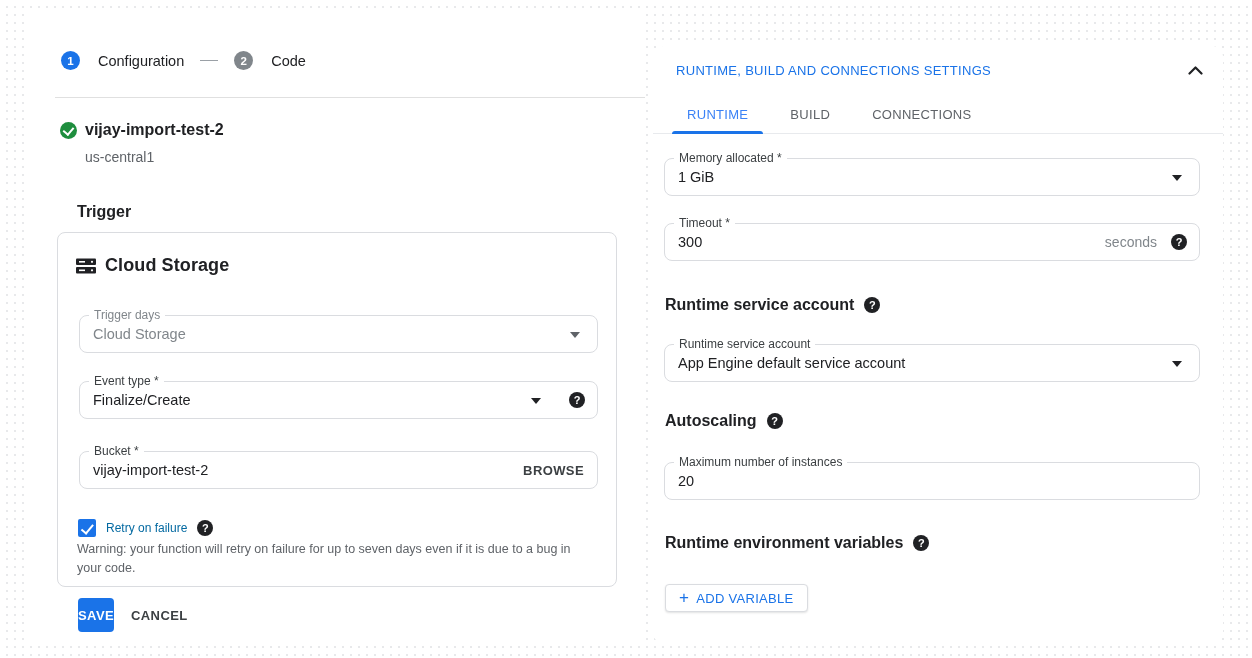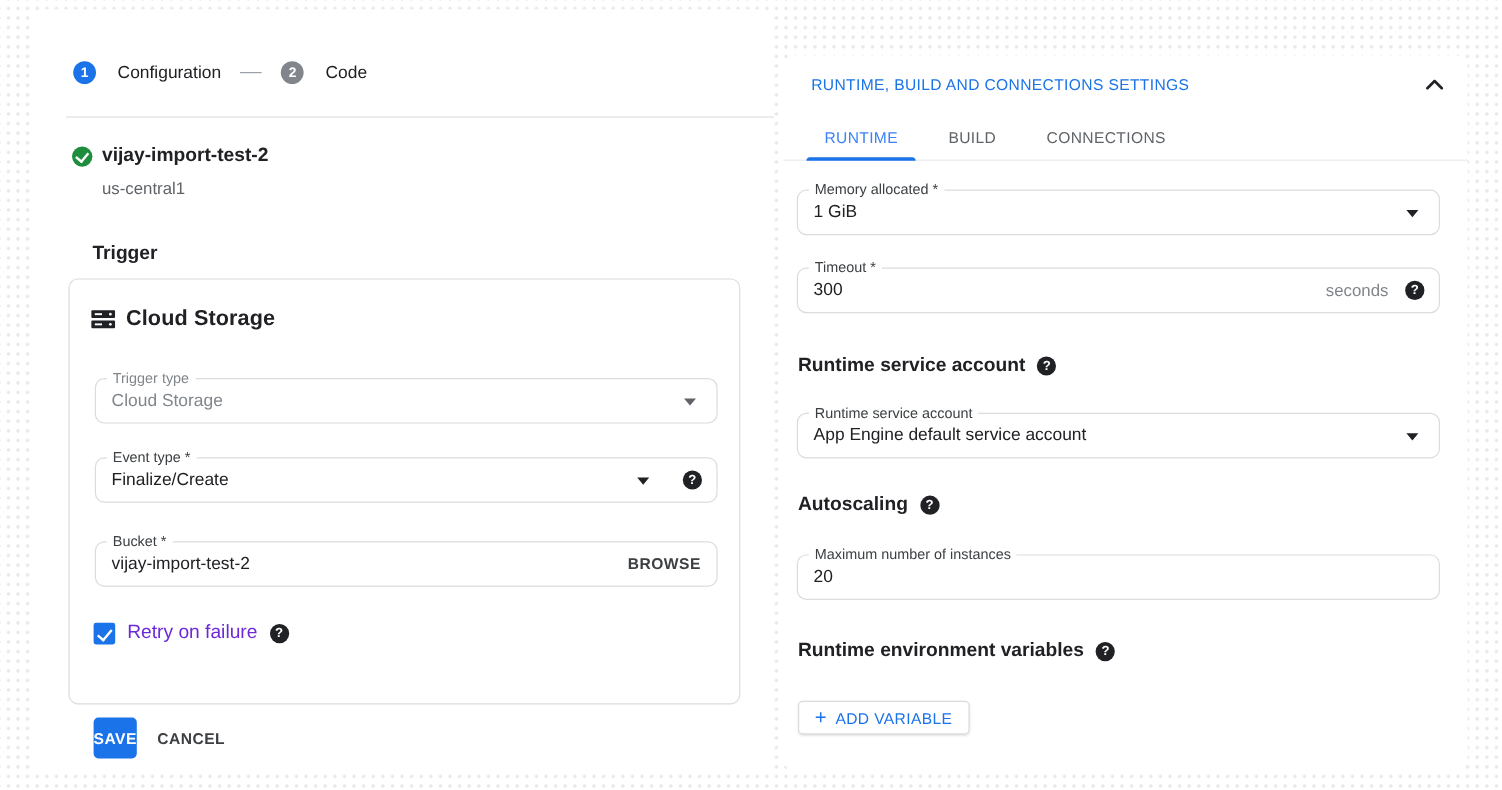--- a/index.html
+++ b/index.html
@@ -72,21 +72,21 @@
   .help.in-field { position:absolute; right:12px; top:50%; transform:translateY(-50%); }
   .browse-btn { position:absolute; right:13px; top:50%; transform:translateY(-50%);
                 font-size:13px; font-weight:700; color:#3c4043; letter-spacing:.4px;
                 background:none; border:none; font-family:inherit; cursor:pointer; }
 
   
   .retry-row { position:absolute; left:20px; top:286px; display:flex; align-items:center; gap:10px; }
   .checkbox { width:18px; height:18px; border-radius:2px; background:#1a73e8; position:relative; cursor:pointer; flex:0 0 auto; }
   .checkbox::after { content:""; position:absolute; left:6px; top:2.5px; width:5px; height:9.5px;
                      border:solid #fff; border-width:0 2px 2px 0; transform:rotate(40deg); }
-  .retry-label { font-size:16px; font-weight:500; color:#6d28d9; }
+  .retry-label { font-size:12px; font-weight:500; color:#0369a1; }
   .warning { position:absolute; left:19px; top:307px; width:520px; font-size:12.5px;
              line-height:1.55; color:#5f6368; }
   .actions { position:absolute; left:20px; top:365px; display:flex; align-items:center; gap:17px; }
   .save-btn { height:34px; padding:0 0; background:#1a73e8; color:#fff; border:none;
               border-radius:4px; font-family:inherit; font-size:13px; font-weight:700;
               letter-spacing:.4px; cursor:pointer; }
   .cancel-btn { background:none; border:none; font-family:inherit; font-size:13px; font-weight:700;
                 letter-spacing:.4px; color:#3c4043; cursor:pointer; }
 
   
@@ -148,21 +148,21 @@
         <rect x="0" y="11" width="20" height="6.5" rx="1" fill="#202124"></rect>
         <rect x="3" y="5" width="6" height="1.6" fill="#fff"></rect>
         <rect x="3" y="13.5" width="6" height="1.6" fill="#fff"></rect>
         <circle cx="16" cy="5.8" r="1.1" fill="#fff"></circle>
         <circle cx="16" cy="14.3" r="1.1" fill="#fff"></circle>
       </svg>
       <span class="title">Cloud Storage</span>
     </div>
 
     <div class="mfield card-field" style="top:82px">
-      <span class="mlabel dim">Trigger type</span>
+      <span class="mlabel dim">Trigger days</span>
       <span class="mvalue dim">Cloud Storage</span>
       <span class="arrow gray" style="right:17px"></span>
     </div>
 
     <div class="mfield card-field" style="top:148px">
       <span class="mlabel">Event type *</span>
       <span class="mvalue">Finalize/Create</span>
       <span class="arrow" style="right:56px"></span>
       <span class="help in-field">?</span>
     </div>
@@ -172,20 +172,21 @@
       <input type="text" value="vijay-import-test-2" style="">
       <button class="browse-btn">BROWSE</button>
     </div>
 
     <div class="retry-row">
       <span class="checkbox"></span>
       <span class="retry-label">Retry on failure</span>
       <span class="help">?</span>
     </div>
 
+    <p class="warning">Warning: your function will retry on failure for up to seven days even if it is due to a bug in your code.</p>
 
     <div class="actions">
       <button class="save-btn">SAVE</button>
       <button class="cancel-btn">CANCEL</button>
     </div>
 
   </div>
 </section>
 
 <section class="panel panel-right">

